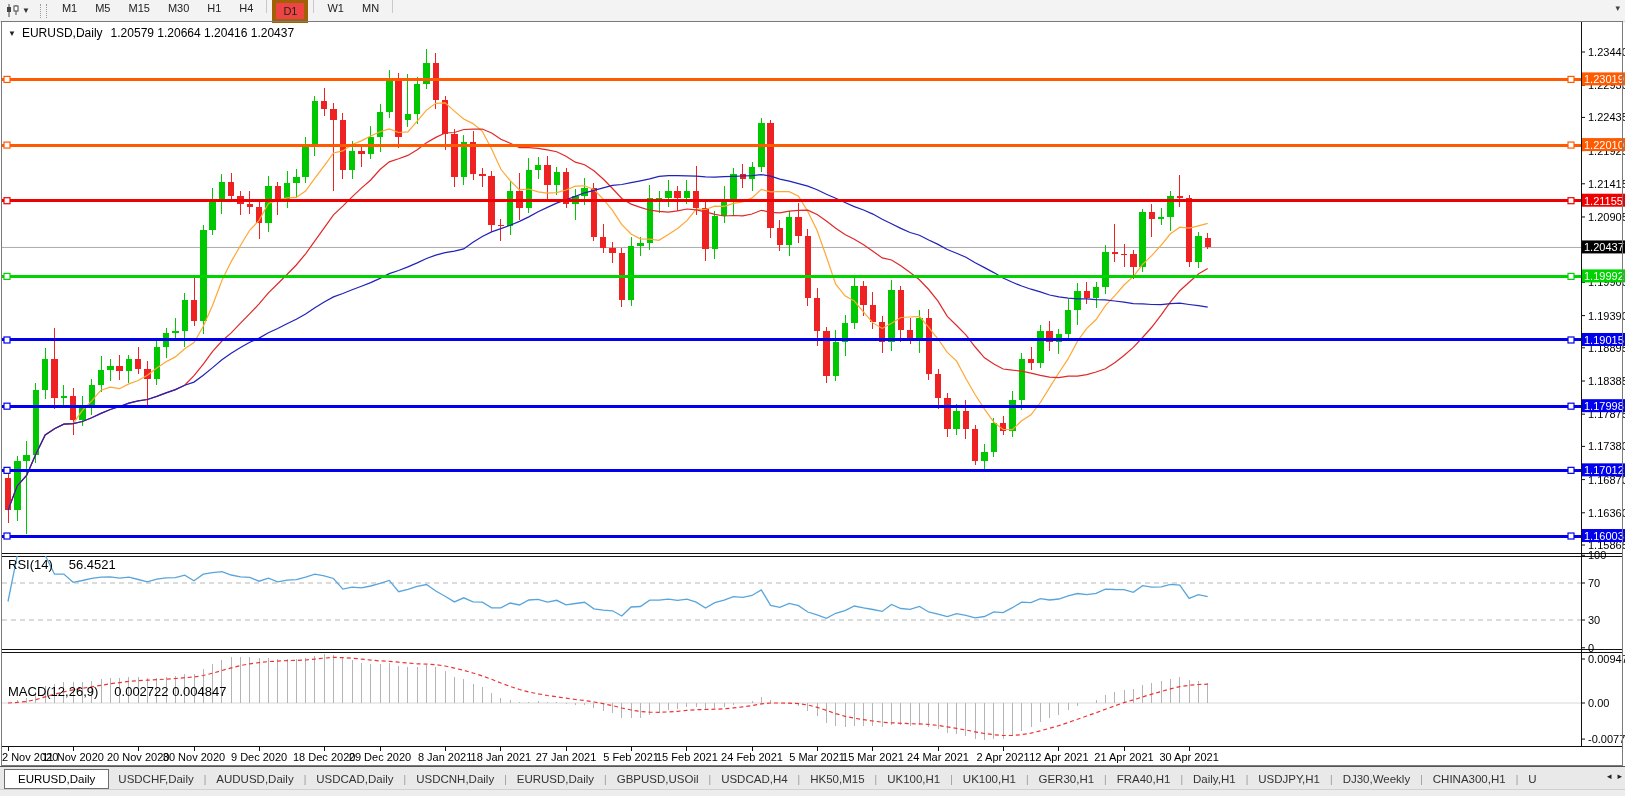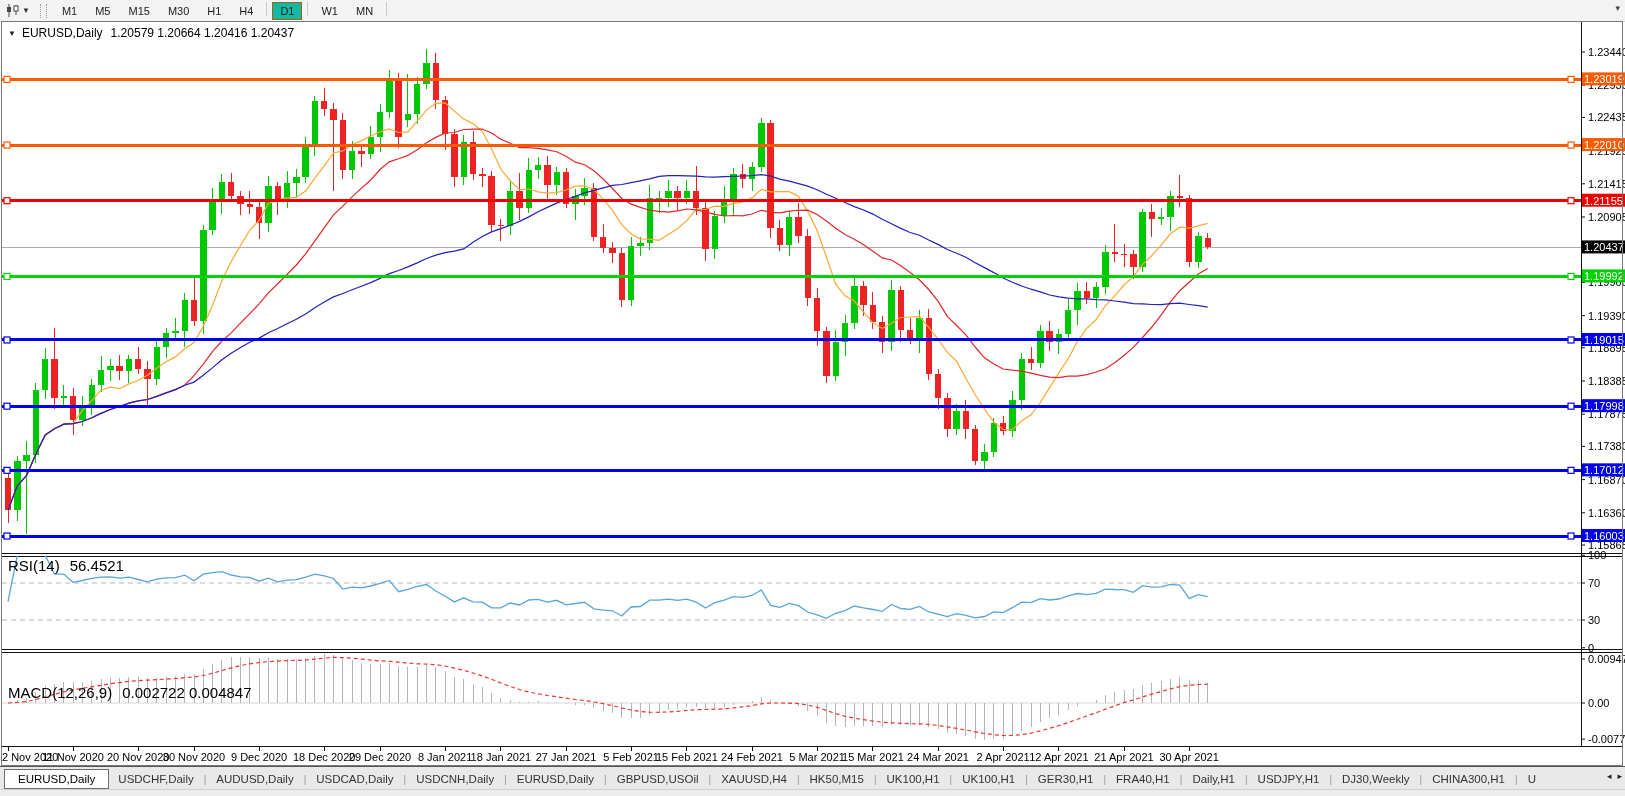--- a/index.html
+++ b/index.html
@@ -6,30 +6,30 @@
   #app{position:relative;width:1625px;height:796px;background:#fff;overflow:hidden;
        font-family:"Liberation Sans",sans-serif;-webkit-font-smoothing:antialiased;}
   
   #toolbar{position:absolute;left:0;top:0;width:1625px;height:21px;background:#f3f3f3;
            border-bottom:1px solid #d6d6d6;display:flex;align-items:center;}
   .tb-icon{width:18px;height:15px;margin-left:4px;display:flex;align-items:center;justify-content:center;}
   .tb-caret{font-size:8px;color:#333;margin:0 4px 0 0;}
   .grip{width:5px;height:14px;margin:0 6px;border-left:1px dotted #9a9a9a;border-right:1px dotted #9a9a9a;}
   .tf-btn{font-size:11px;color:#222;padding:1px 7px;margin:0 1px;border:1px solid transparent;
           background:transparent;cursor:default;line-height:14px;}
-  .tf-btn.active{background:#14b8a6;border:1px solid #a16207;}
+  .tf-btn.active{background:#ef4444;border:4px solid #a16207;}
   .tb-sep{width:1px;height:14px;background:#c9c9c9;margin:0 4px;}
   #tb-overflow{position:absolute;right:5px;top:3px;font-size:9px;color:#444;}
   
   #win-border{position:absolute;left:1px;top:21px;width:1622px;height:745px;
               border:1px solid #7a7a7a;box-sizing:border-box;pointer-events:none;}
   #chart-svg{position:absolute;left:0;top:0;}
   #chart-title{position:absolute;left:8px;top:26px;font-size:12px;color:#000;display:flex;gap:8px;align-items:center;}
   #chart-title .exp{font-size:8px;color:#222;margin-right:-2px;}
-  .ind-label{position:absolute;left:8px;font-size:15px;color:#000;display:flex;gap:10px;}
+  .ind-label{position:absolute;left:8px;font-size:13px;color:#000;display:flex;gap:16px;}
   #rsi-label{top:557px;}
   #macd-label{top:684px;}
   
   #tabbar-wrap{position:absolute;left:0;top:766px;width:1625px;height:30px;background:#e9e9e9;
                border-top:1px solid #555;}
   #tabbar{position:absolute;left:4px;top:1px;width:1584px;height:22px;display:flex;align-items:center;
           overflow:hidden;white-space:nowrap;}
   .tab{font-size:11.5px;color:#333;padding:3px 9px;cursor:default;}
   .tab.active{background:#fff;border:1px solid #6e6e6e;color:#000;padding:3px 13px;}
   .tabsep{color:#999;font-size:10px;padding:0 1px;}
@@ -657,21 +657,21 @@
         <span class="tab">AUDUSD,Daily</span>
         <span class="tabsep">|</span>
         <span class="tab">USDCAD,Daily</span>
         <span class="tabsep">|</span>
         <span class="tab">USDCNH,Daily</span>
         <span class="tabsep">|</span>
         <span class="tab">EURUSD,Daily</span>
         <span class="tabsep">|</span>
         <span class="tab">GBPUSD,USOil</span>
         <span class="tabsep">|</span>
-        <span class="tab">XAUUSD,H4</span>
+        <span class="tab">USDCAD,H4</span>
         <span class="tabsep">|</span>
         <span class="tab">HK50,M15</span>
         <span class="tabsep">|</span>
         <span class="tab">UK100,H1</span>
         <span class="tabsep">|</span>
         <span class="tab">UK100,H1</span>
         <span class="tabsep">|</span>
         <span class="tab">GER30,H1</span>
         <span class="tabsep">|</span>
         <span class="tab">FRA40,H1</span>

